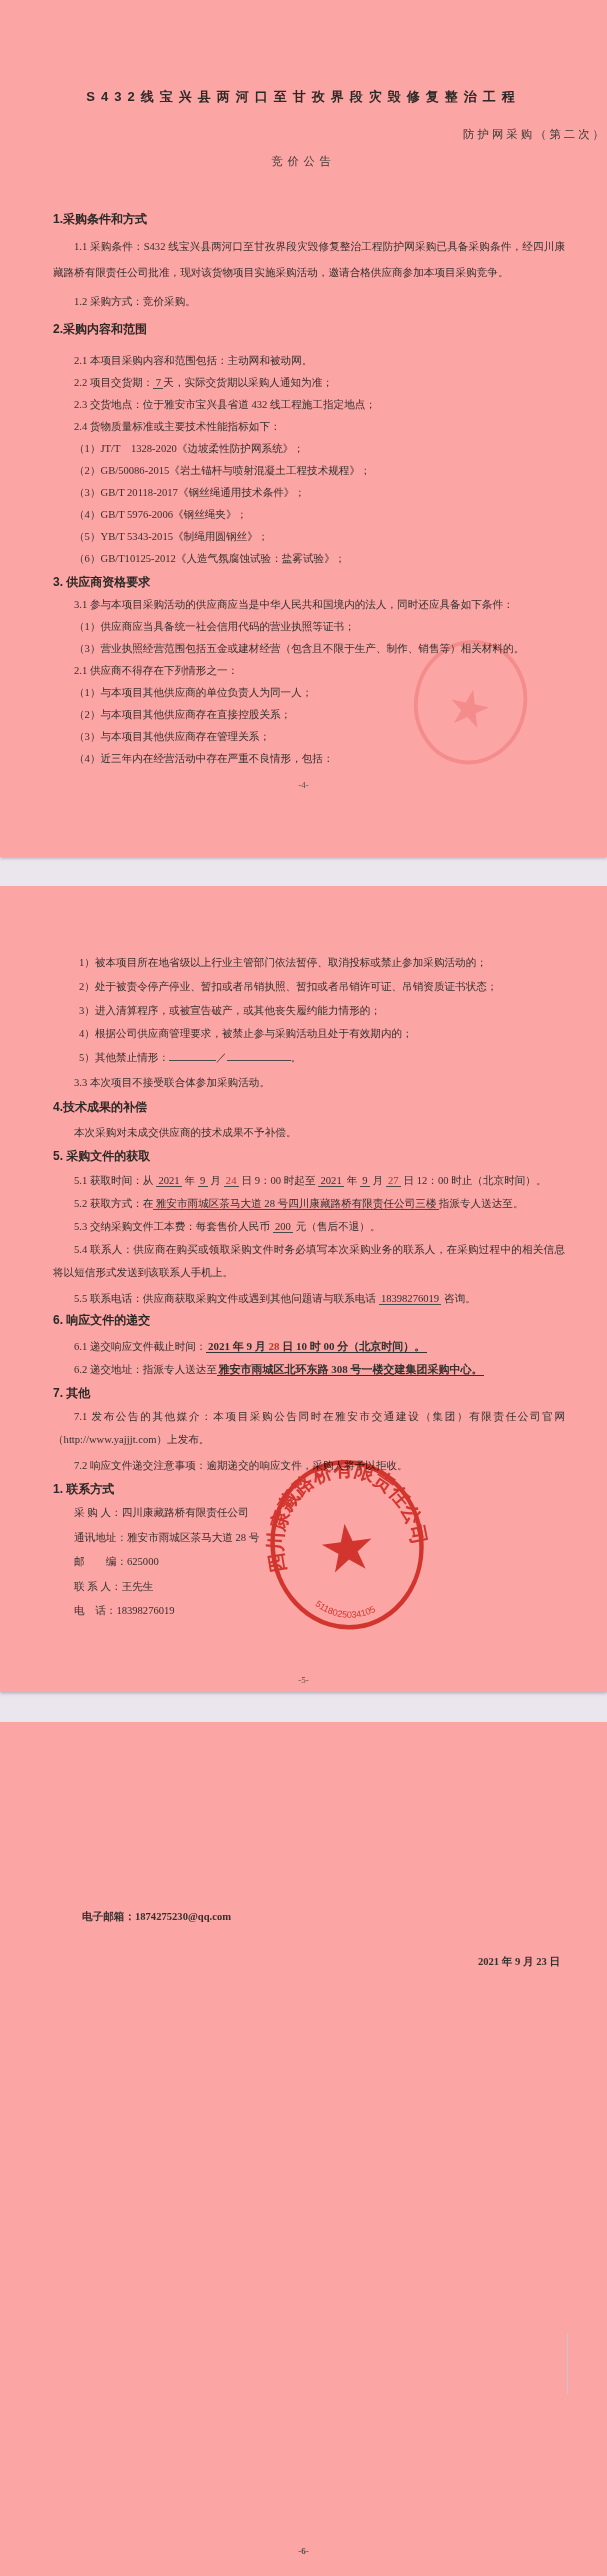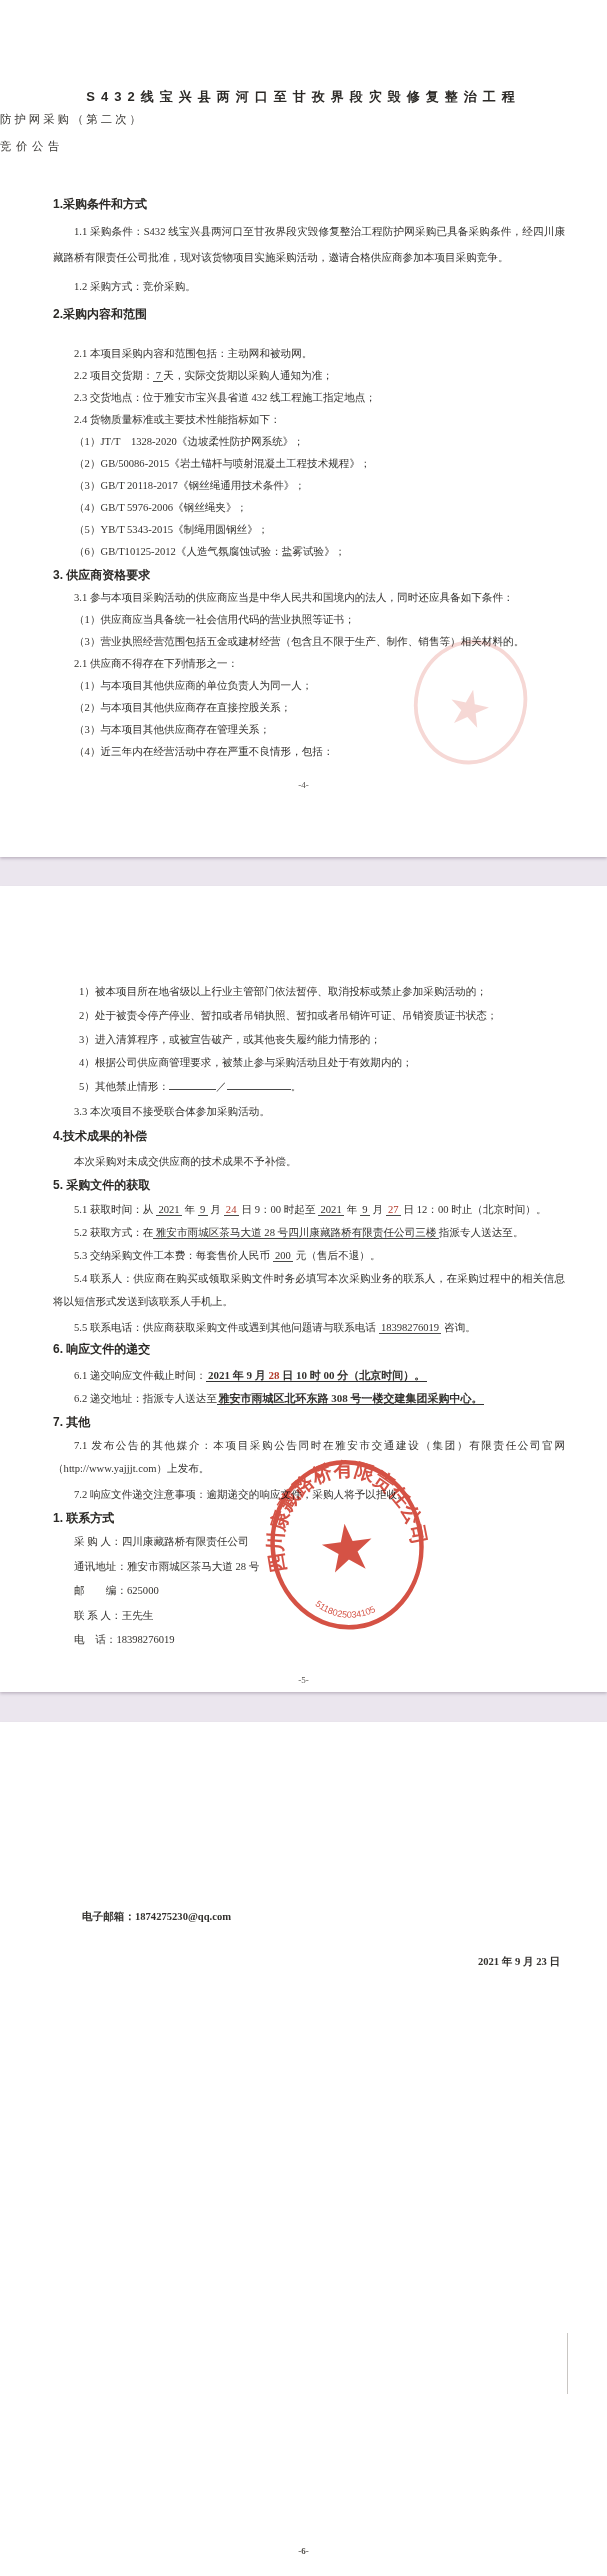--- a/index.html
+++ b/index.html
@@ -6,34 +6,34 @@
   body{
     width:607px;
     background:#ebe6ee;
     font-family:"Liberation Serif","DejaVu Serif",serif;
     color:#33312e;
     -webkit-font-smoothing:antialiased;
   }
   .page{
     position:relative;
     width:607px;
-    background:#ffffff;
+    background:#fca5a5;
     overflow:hidden;
     box-shadow:0 1.5px 3px rgba(95,75,100,.35);
   }
   #page1{height:857px;margin-bottom:29px;}
   #page2{height:806px;margin-bottom:30px;}
   #page3{height:854px;font-weight:bold;}
   .content{margin:0 42px 0 53px;}
   
   .t1{margin-top:88px;text-align:center;font-family:"Liberation Sans","DejaVu Sans",sans-serif;
       font-weight:bold;font-size:13px;letter-spacing:6px;line-height:18px;color:#2b2926;}
-  .t2{margin-top:6px;text-align:left;font-family:"Liberation Sans","DejaVu Sans",sans-serif;
+  .t2{margin-top:21px;text-align:right;font-family:"Liberation Sans","DejaVu Sans",sans-serif;
       font-size:11.4px;letter-spacing:3px;line-height:15px;color:#3a3835;}
-  .t3{margin-top:12px;text-align:left;font-family:"Liberation Sans","DejaVu Sans",sans-serif;
+  .t3{margin-top:12px;text-align:center;font-family:"Liberation Sans","DejaVu Sans",sans-serif;
       font-size:11.4px;letter-spacing:4.6px;line-height:15px;color:#3a3835;}
   
   .h{font-family:"Liberation Sans","DejaVu Sans",sans-serif;font-weight:bold;
      font-size:12px;line-height:18px;color:#2b2926;}
   
   .ln{font-size:10.6px;line-height:22px;text-align:justify;}
   .ind{text-indent:21px;}
   .para{font-size:10.6px;line-height:26px;text-indent:21px;text-align:justify;}
   #page2 .ln{line-height:23px;}
   #page2 .para{line-height:23px;}
@@ -60,21 +60,21 @@
   <div class="t1">S432线宝兴县两河口至甘孜界段灾毁修复整治工程</div>
   <div class="t2">防护网采购（第二次）</div>
   <div class="t3">竞价公告</div>
 
   <div class="content">
     <div class="h" style="margin-top:41px;">1.采购条件和方式</div>
     <div class="para" style="margin-top:6px;">1.1 采购条件：S432 线宝兴县两河口至甘孜界段灾毁修复整治工程防护网采购已具备采购条件，经四川康藏路桥有限责任公司批准，现对该货物项目实施采购活动，邀请合格供应商参加本项目采购竞争。</div>
     <div class="ln ind" style="margin-top:4.6px;">1.2 采购方式：竞价采购。</div>
 
     <div class="h" style="margin-top:7.6px;">2.采购内容和范围</div>
-    <div class="ln ind" style="margin-top:20px;">2.1 本项目采购内容和范围包括：主动网和被动网。</div>
+    <div class="ln ind" style="margin-top:12px;">2.1 本项目采购内容和范围包括：主动网和被动网。</div>
     <div class="ln ind"><span>2.2 项目交货期：</span><span class="u">7</span><span>天，实际交货期以采购人通知为准；</span></div>
     <div class="ln ind">2.3 交货地点：位于雅安市宝兴县省道 432 线工程施工指定地点；</div>
     <div class="ln ind">2.4 货物质量标准或主要技术性能指标如下：</div>
     <div class="ln ind">（1）JT/T　1328-2020《边坡柔性防护网系统》；</div>
     <div class="ln ind">（2）GB/50086-2015《岩土锚杆与喷射混凝土工程技术规程》；</div>
     <div class="ln ind">（3）GB/T 20118-2017《钢丝绳通用技术条件》；</div>
     <div class="ln ind">（4）GB/T 5976-2006《钢丝绳夹》；</div>
     <div class="ln ind">（5）YB/T 5343-2015《制绳用圆钢丝》；</div>
     <div class="ln ind">（6）GB/T10125-2012《人造气氛腐蚀试验：盐雾试验》；</div>
 
@@ -92,21 +92,21 @@
   <svg class="stamp stamp-faint" viewBox="0 0 160 175">
     <ellipse cx="80" cy="87" rx="72" ry="80" fill="none" stroke="#cf3a2b" stroke-width="5"></ellipse>
     <text x="80" y="118" font-size="66" text-anchor="middle" fill="#cf3a2b">★</text>
   </svg>
 
   <div class="footer" style="top:780px;">-4-</div>
 </div>
 
 <div class="page" id="page2">
   <div class="content">
-    <div class="ln sub" style="margin-top:94px;margin-bottom:0.8px;">1）被本项目所在地省级以上行业主管部门依法暂停、取消投标或禁止参加采购活动的；</div>
+    <div class="ln sub" style="margin-top:65px;margin-bottom:0.8px;">1）被本项目所在地省级以上行业主管部门依法暂停、取消投标或禁止参加采购活动的；</div>
     <div class="ln sub" style="margin-bottom:0.8px;">2）处于被责令停产停业、暂扣或者吊销执照、暂扣或者吊销许可证、吊销资质证书状态；</div>
     <div class="ln sub" style="margin-bottom:0.8px;">3）进入清算程序，或被宣告破产，或其他丧失履约能力情形的；</div>
     <div class="ln sub" style="margin-bottom:0.8px;">4）根据公司供应商管理要求，被禁止参与采购活动且处于有效期内的；</div>
     <div class="ln sub" style="margin-bottom:0.8px;"><span>5）其他禁止情形：</span><span class="blank"></span><span>／</span><span class="blank2"></span><span>。</span></div>
     <div class="ln ind" style="margin-top:1.5px;">3.3 本次项目不接受联合体参加采购活动。</div>
 
     <div class="h" style="margin-top:4.6px;">4.技术成果的补偿</div>
     <div class="ln ind" style="margin-top:4.6px;">本次采购对未成交供应商的技术成果不予补偿。</div>
 
     <div class="h" style="margin-top:3px;">5. 采购文件的获取</div>

